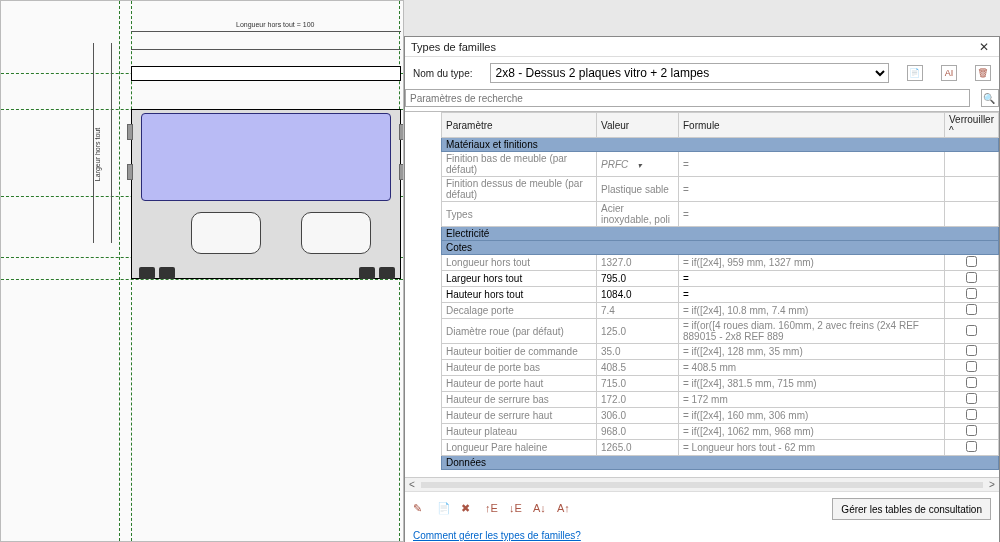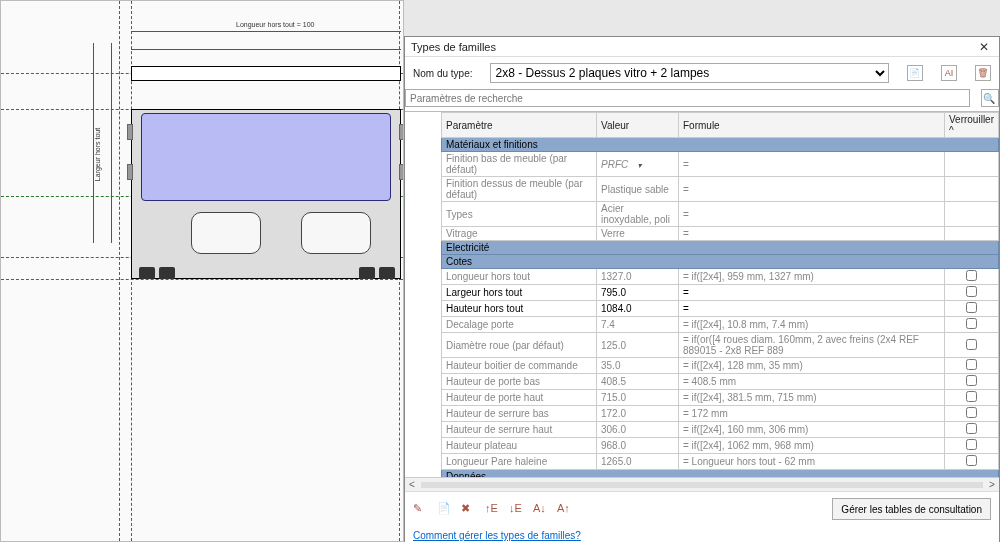--- a/index.html
+++ b/index.html
@@ -147,26 +147,20 @@
             <td>Plastique sable</td>
             <td>=</td>
             <td class="ck"></td>
           </tr>
           <tr class="gray">
             <td>Types</td>
             <td>Acier inoxydable, poli</td>
             <td>=</td>
             <td class="ck"></td>
           </tr>
-          <tr class="gray">
-            <td>Vitrage</td>
-            <td>Verre</td>
-            <td>=</td>
-            <td class="ck"></td>
-          </tr>
           <tr class="ghdr">
             <td colspan="4">Electricité</td>
           </tr>
           <tr class="ghdr">
             <td colspan="4">Cotes</td>
           </tr>
           <tr class="gray">
             <td>Longueur hors tout</td>
             <td>1327.0</td>
             <td>= if([2x4], 959 mm, 1327 mm)</td>

